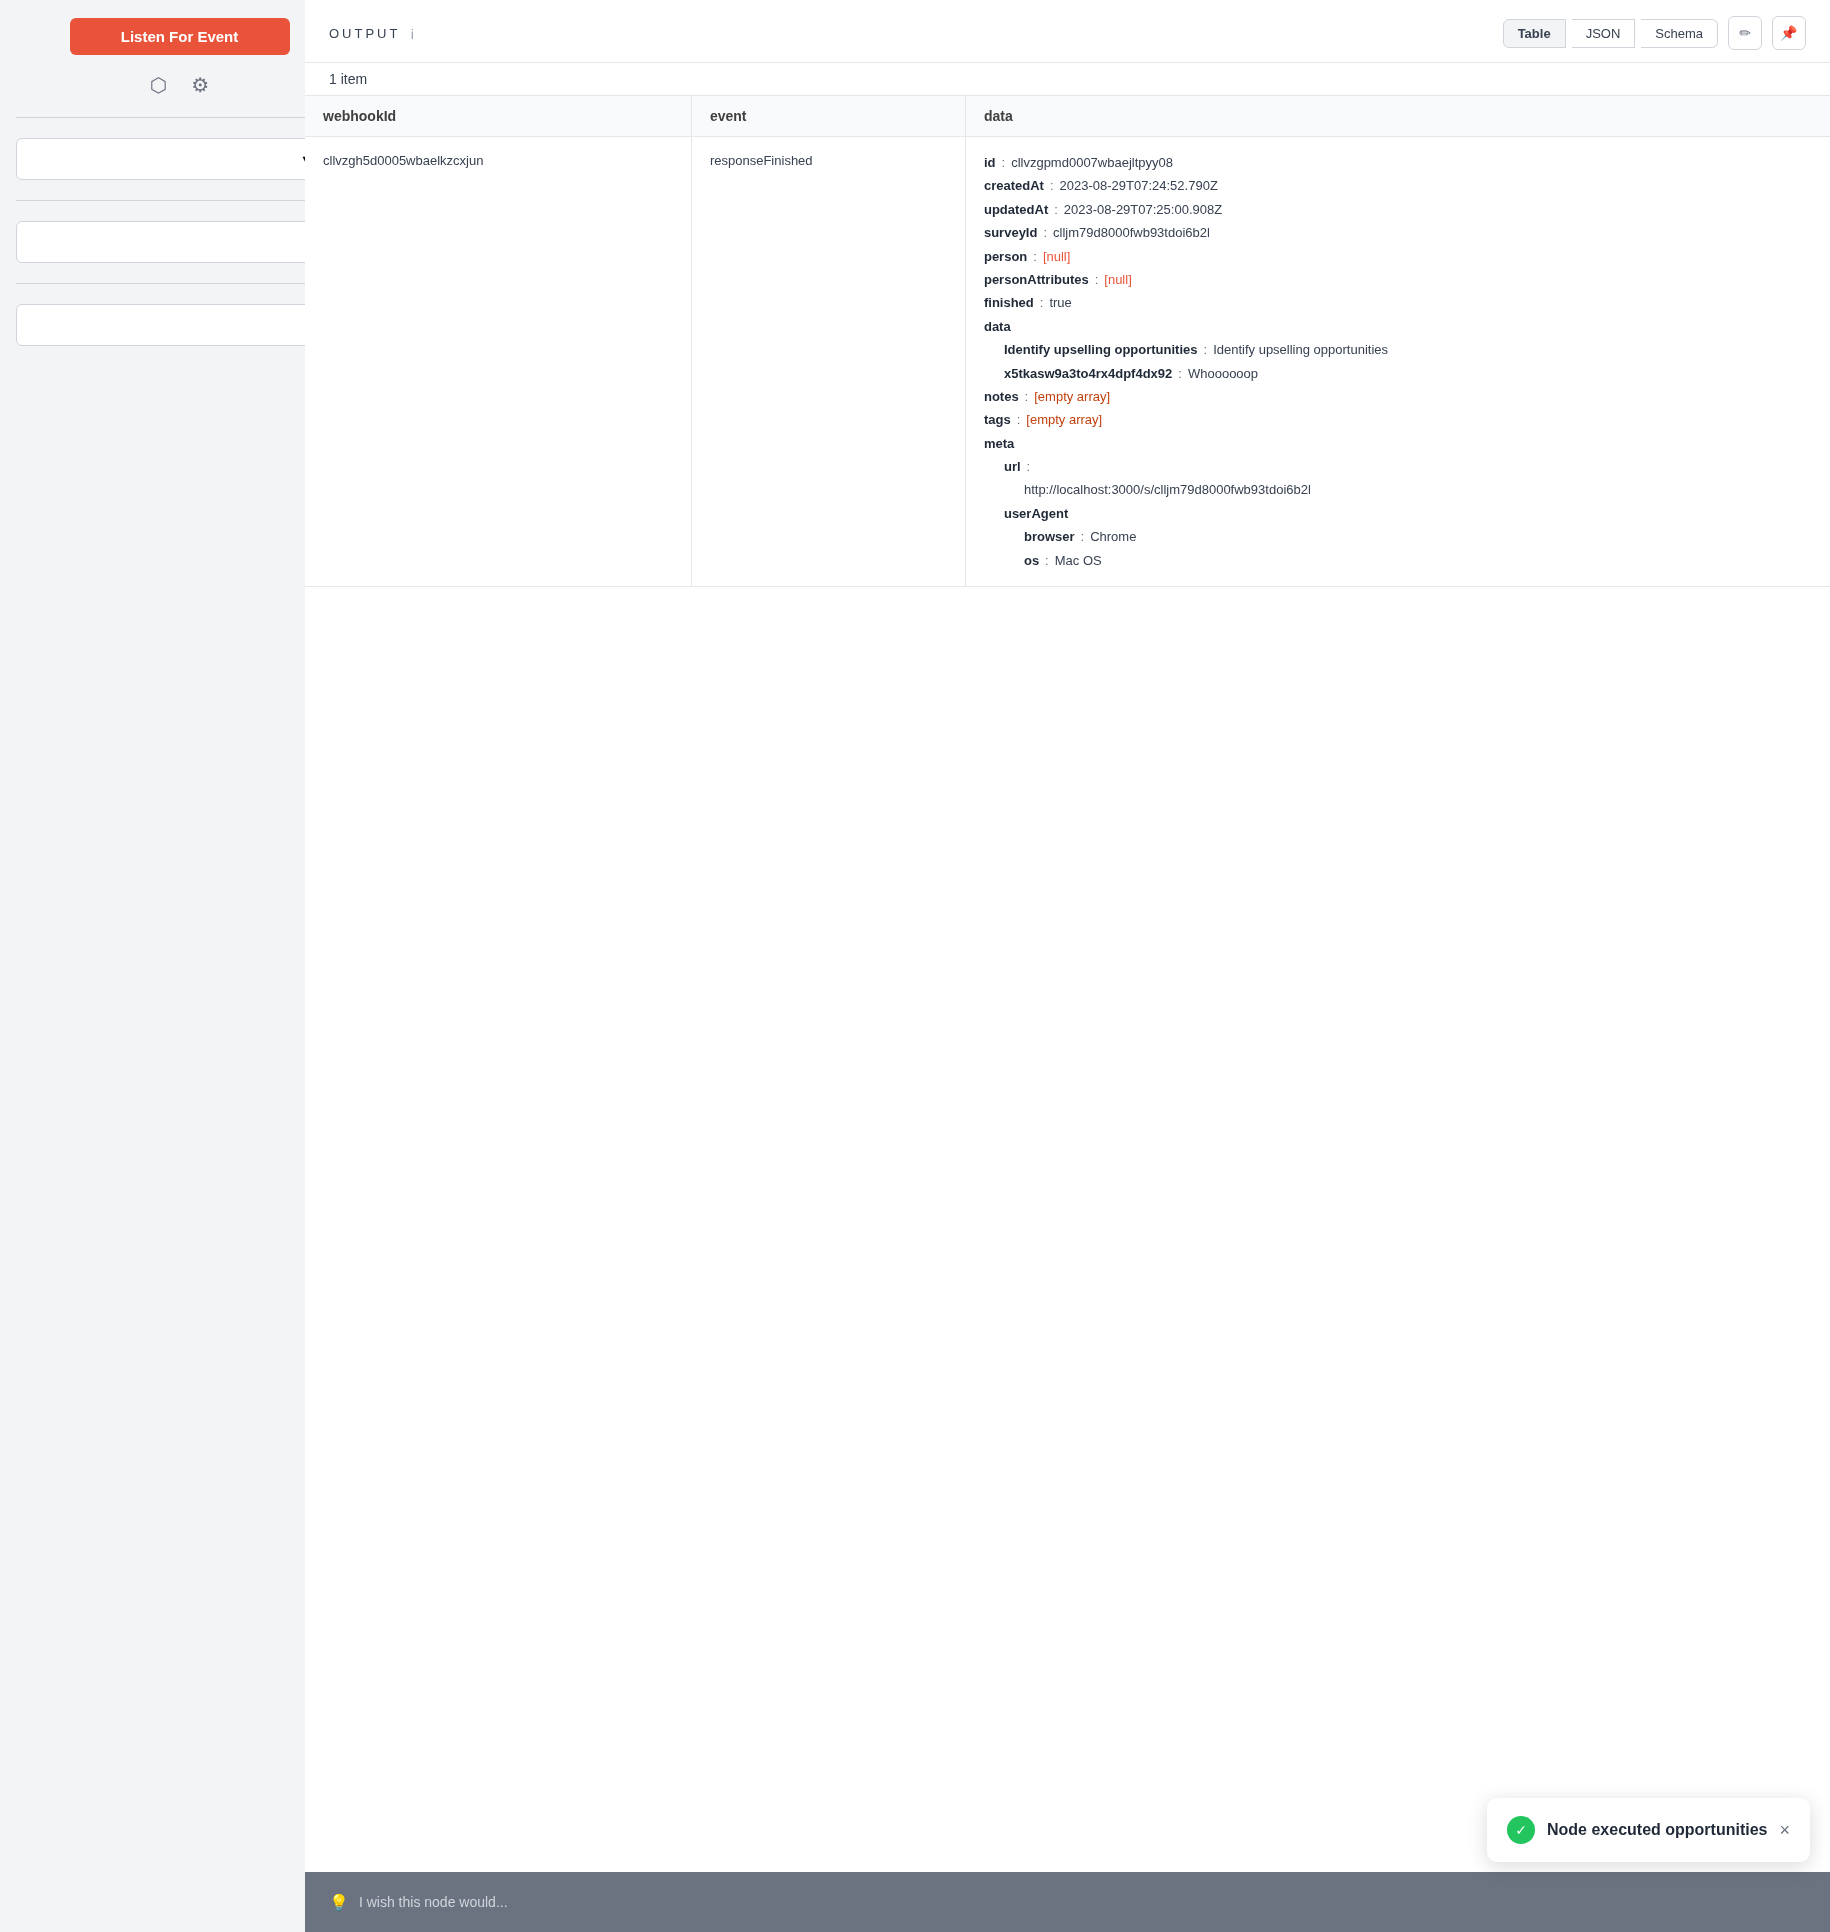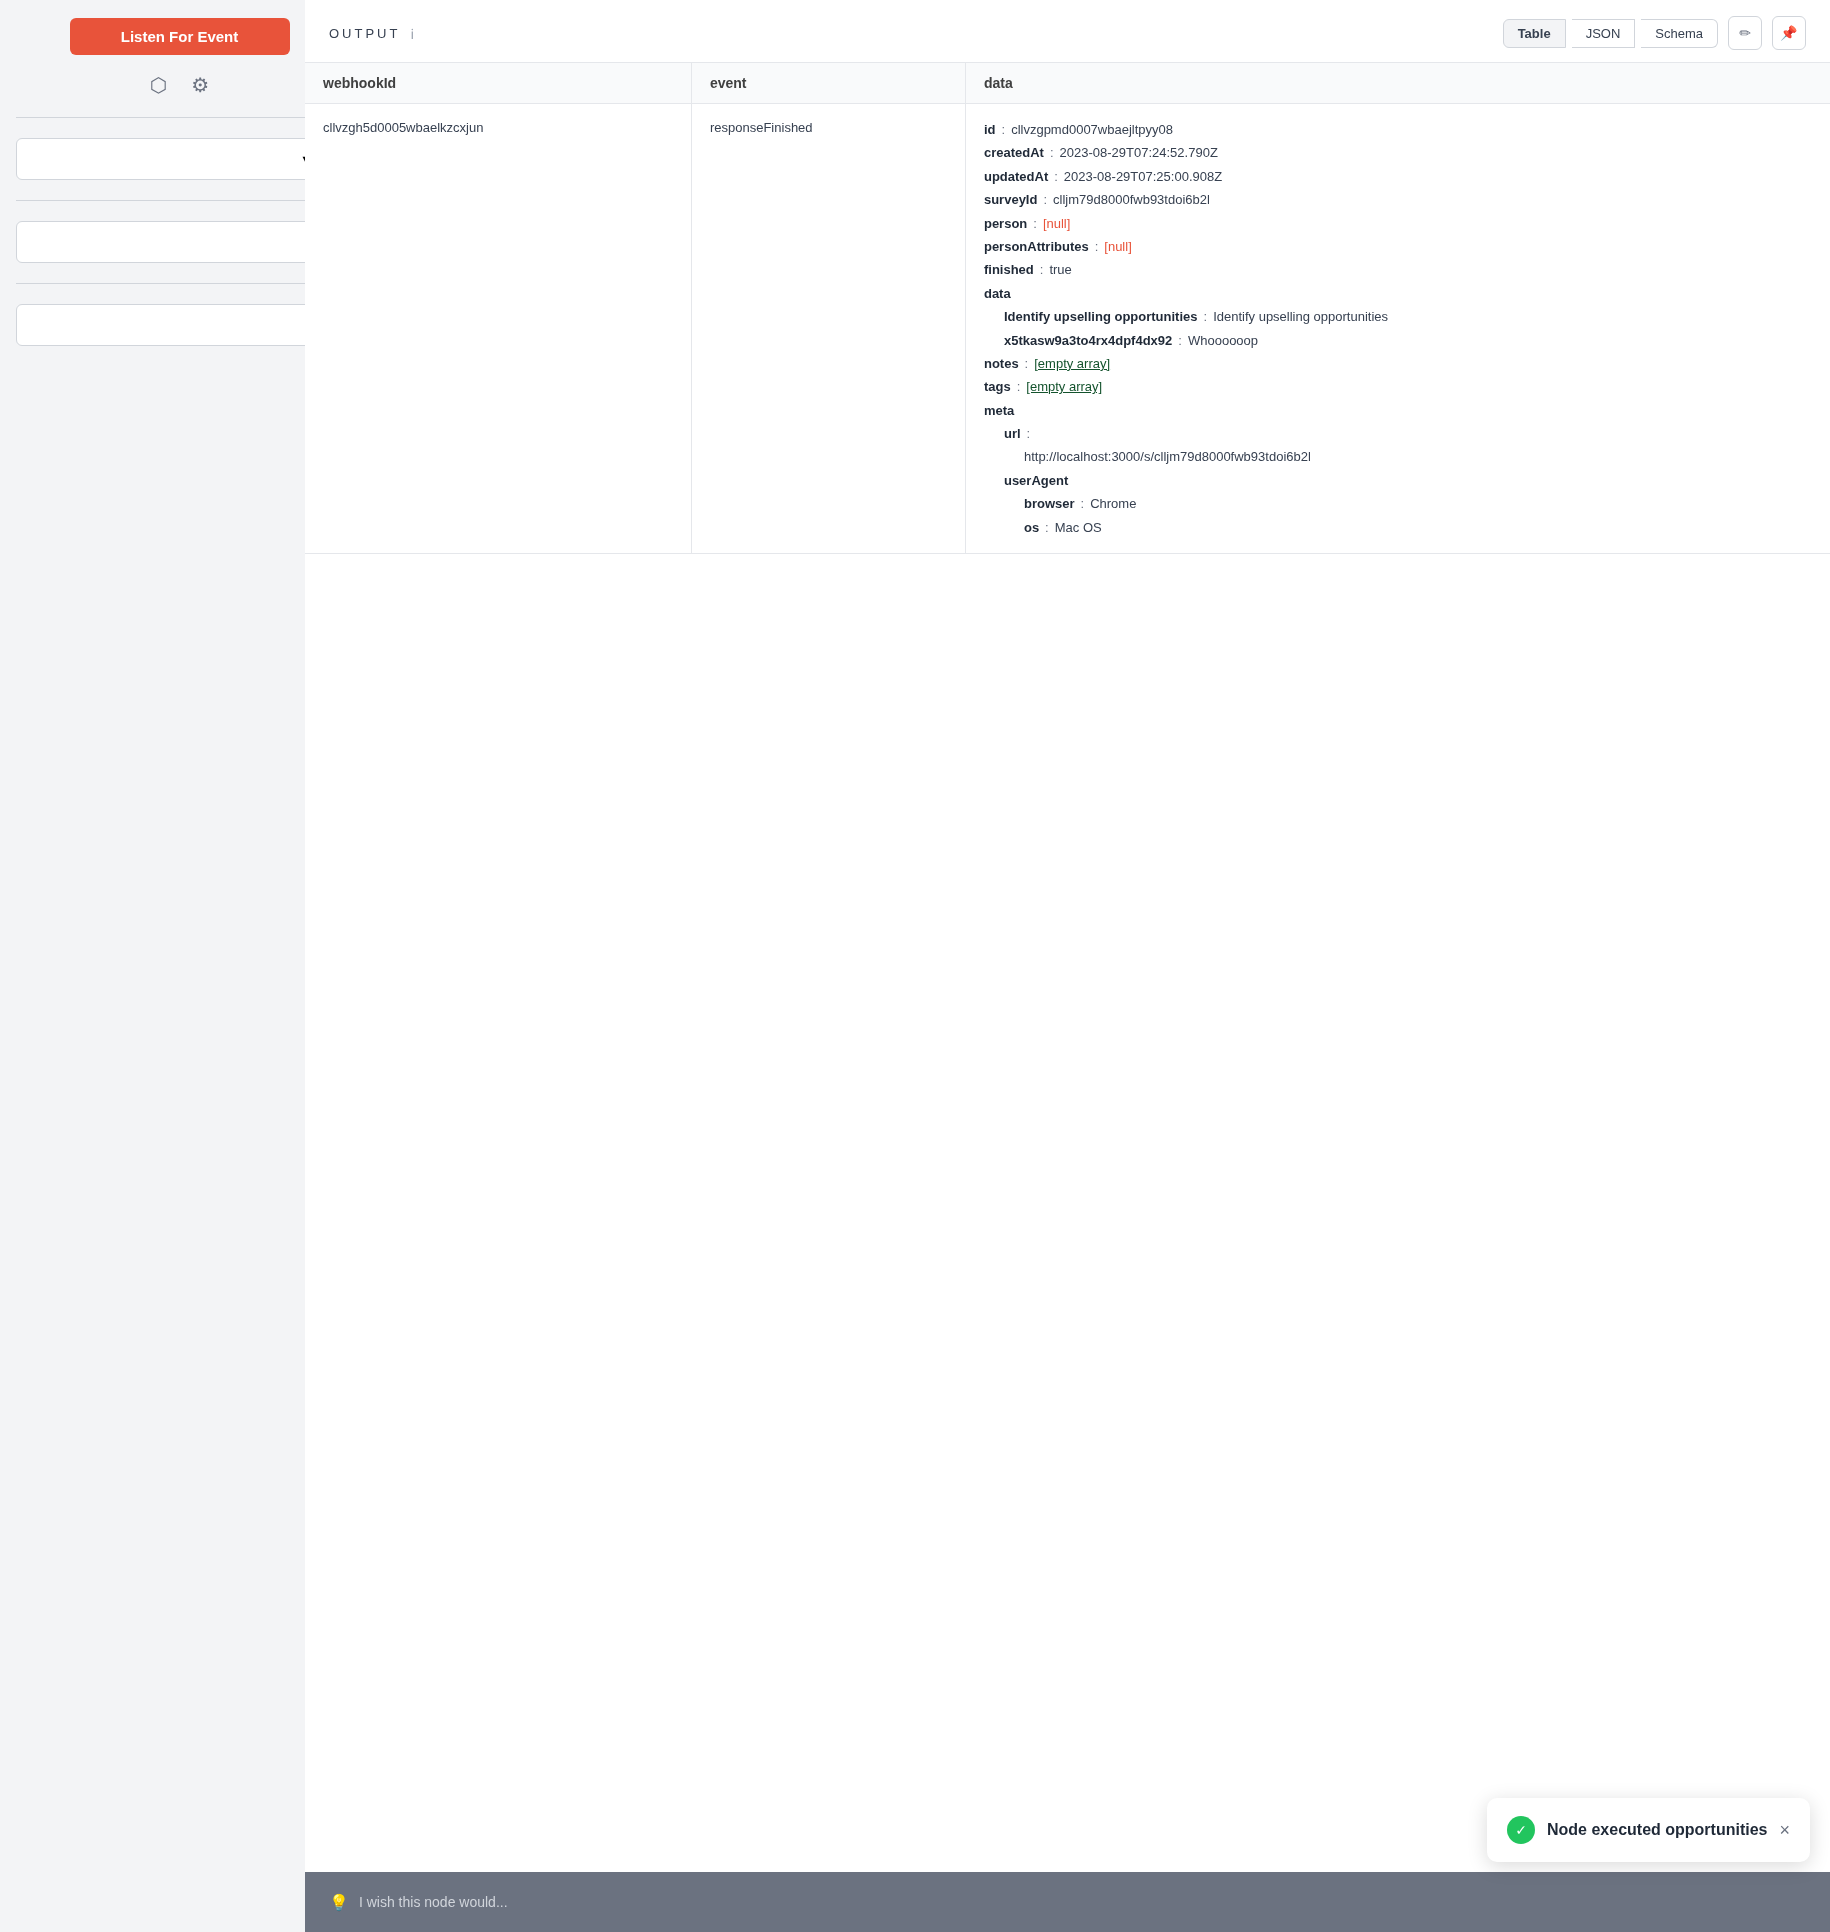--- a/index.html
+++ b/index.html
@@ -242,22 +242,21 @@
     .key {
       font-weight: 700;
       color: #1f2937;
     }
 
     .value-null {
       color: #e8533a;
     }
 
     .value-empty {
-      color: #14532d;
-      text-decoration: underline;
+      color: #c2410c;
     }
 
     .value-normal {
       color: #374151;
     }
 
     .data-row {
       display: flex;
       align-items: flex-start;
       gap: 4px;
@@ -391,20 +390,21 @@
       <button class="view-btn">Schema</button>
       <button class="icon-btn">
         <span>✏</span>
       </button>
       <button class="icon-btn">
         <span>📌</span>
       </button>
     </div>
   </div>
 
+  <div class="item-count">1 item</div>
 
   <div class="table-container">
     <table>
       <thead>
         <tr>
           <th>webhookId</th>
           <th>event</th>
           <th>data</th>
         </tr>
       </thead>

